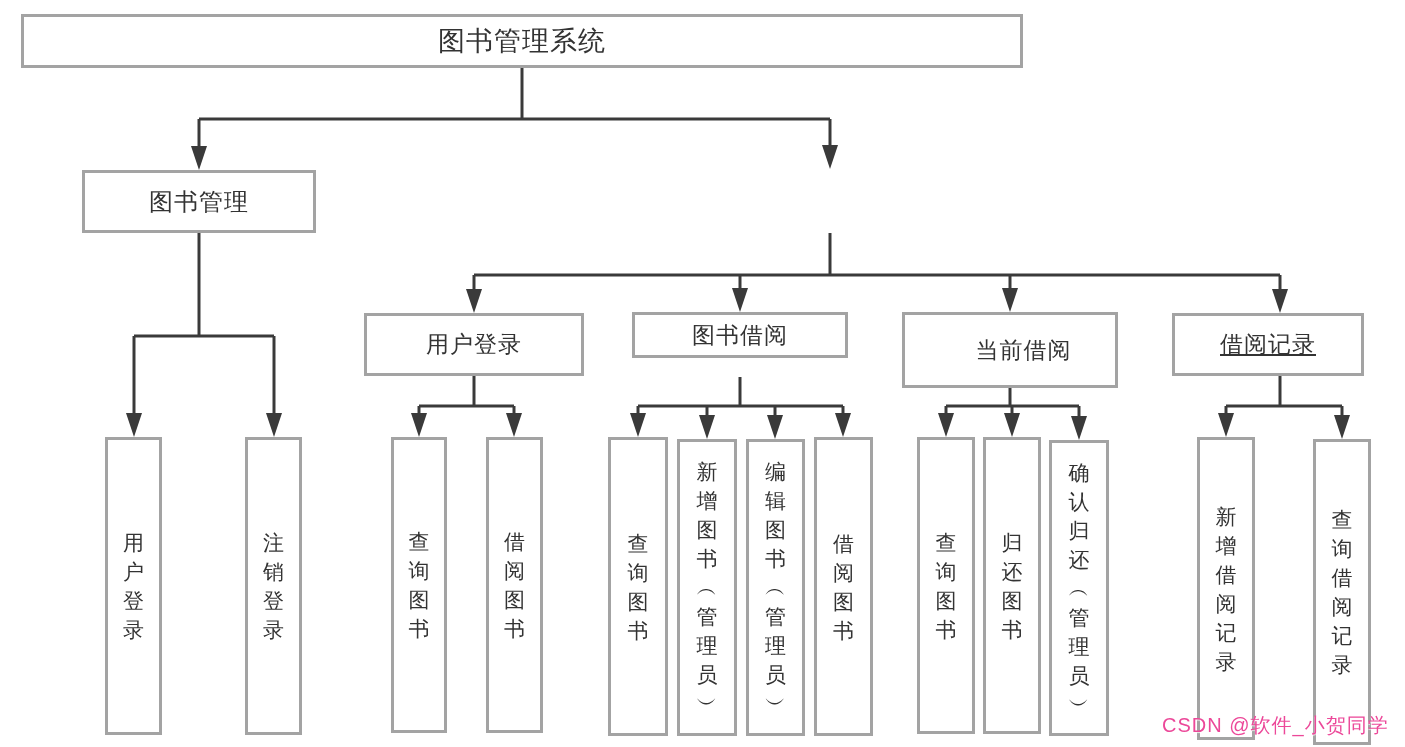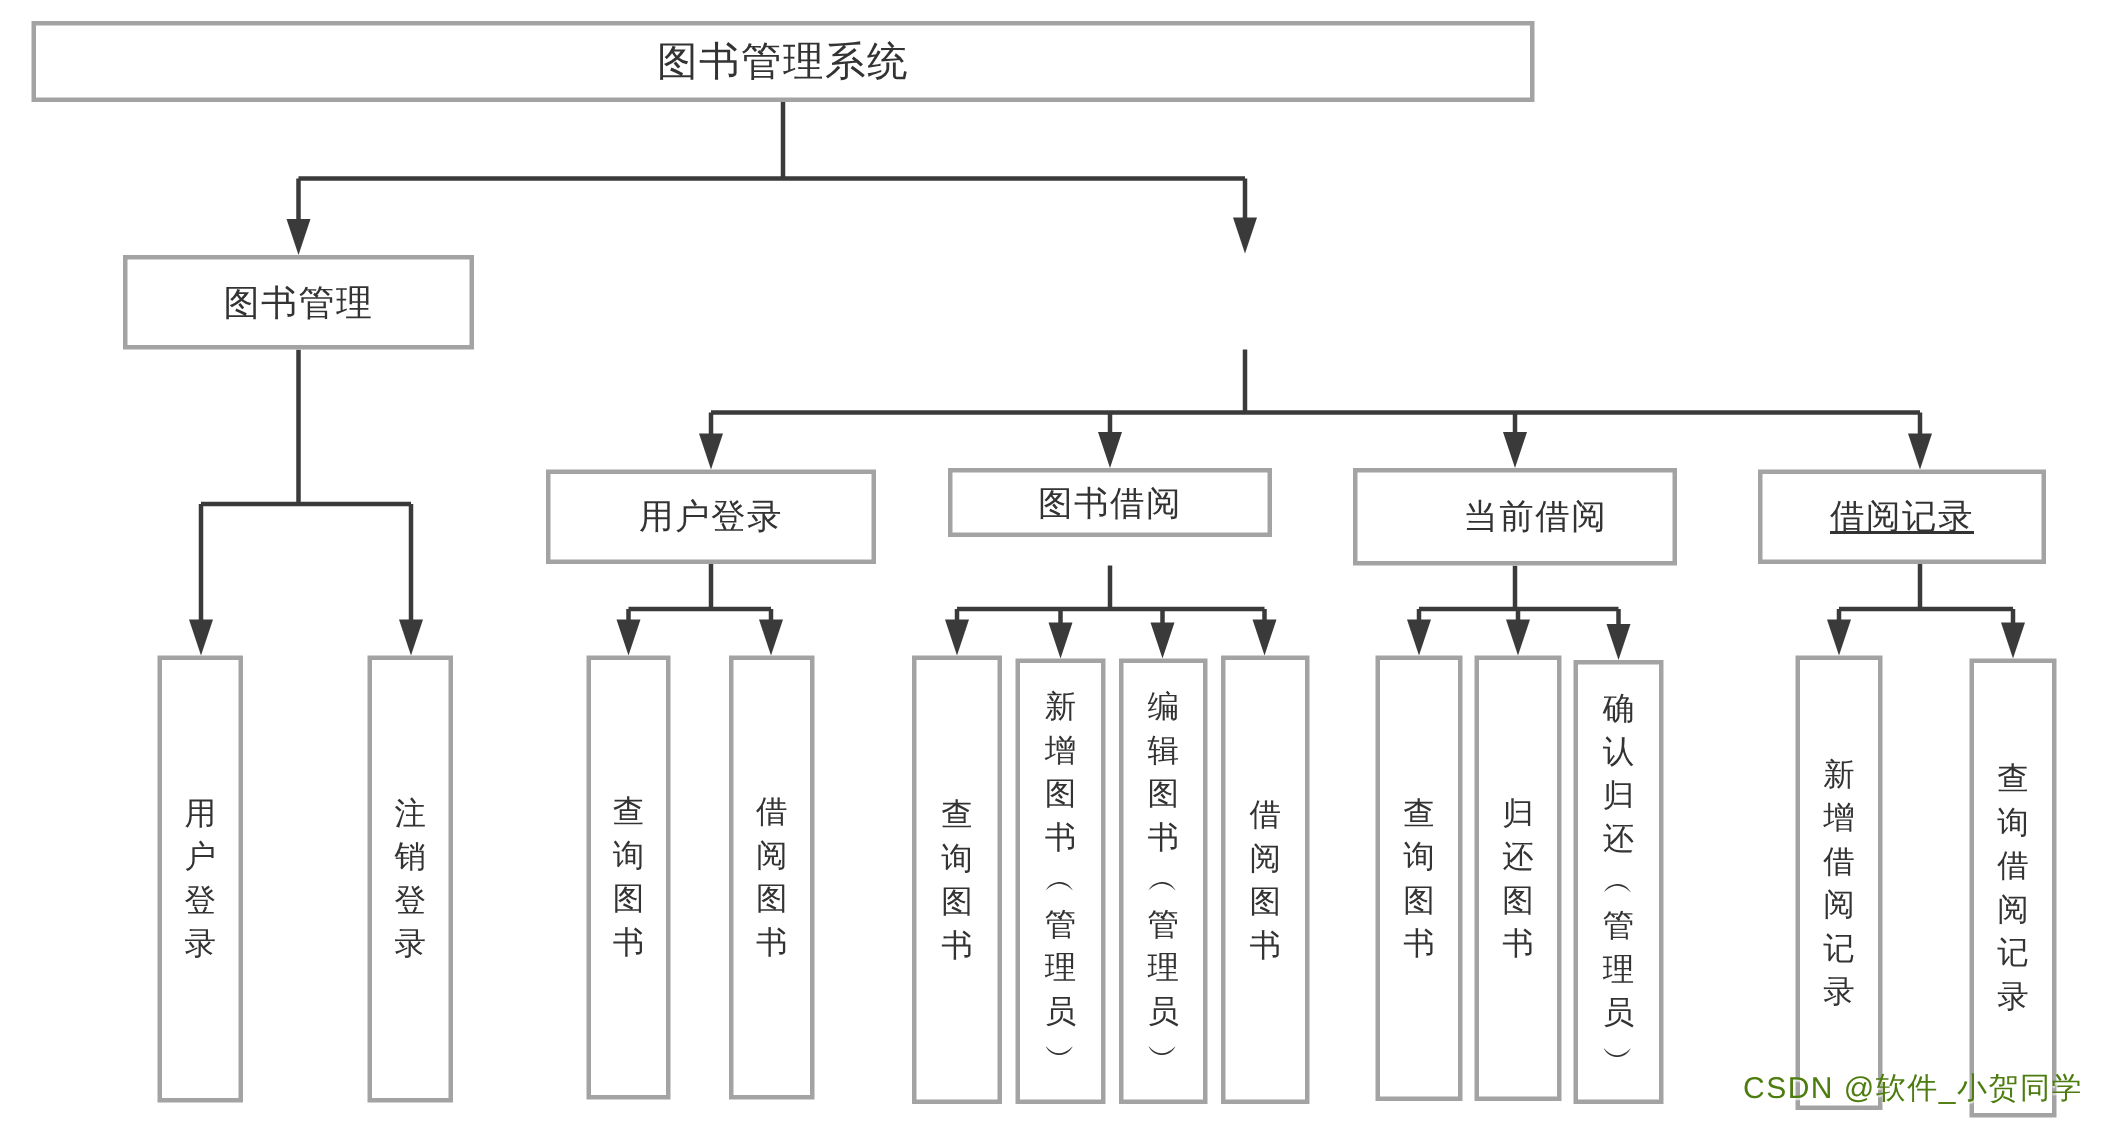--- a/index.html
+++ b/index.html
@@ -50,42 +50,42 @@
     display: block;
     line-height: 1;
     text-align: center;
   }
   
   .box-root           { left: 21px;   top: 14px;  width: 1002px; height: 54px; }
   .box-user-login     { left: 82px;   top: 170px; width: 234px;  height: 63px; }
   .box-book-mgmt      { left: 712px;  top: 169px; width: 235px;  height: 64px; }
   .box-new-book-rec   { left: 364px;  top: 313px; width: 220px;  height: 63px; }
   .box-book-borrow    { left: 632px;  top: 312px; width: 216px;  height: 46px; }
-  .box-current-borrow { left: 902px;  top: 312px; width: 216px;  height: 65px; padding-left: 27px; }
+  .box-current-borrow { left: 902px;  top: 312px; width: 216px;  height: 76px; padding-left: 27px; }
   .box-borrow-record  { left: 1172px; top: 313px; width: 192px;  height: 63px; text-decoration: underline; }
   .box-g1a { left: 105px;  top: 437px; width: 57px; height: 298px; }
   .box-g1b { left: 245px;  top: 437px; width: 57px; height: 298px; }
   .box-g2a { left: 391px;  top: 437px; width: 56px; height: 296px; }
   .box-g2b { left: 486px;  top: 437px; width: 57px; height: 296px; }
   .box-g3a { left: 608px;  top: 437px; width: 60px; height: 299px; }
   .box-g3b { left: 677px;  top: 439px; width: 60px; height: 297px; }
   .box-g3c { left: 746px;  top: 439px; width: 59px; height: 297px; }
   .box-g3d { left: 814px;  top: 437px; width: 59px; height: 299px; }
   .box-g4a { left: 917px;  top: 437px; width: 58px; height: 297px; }
   .box-g4b { left: 983px;  top: 437px; width: 58px; height: 297px; }
   .box-g4c { left: 1049px; top: 440px; width: 60px; height: 296px; }
   .box-g5a { left: 1197px; top: 437px; width: 58px; height: 303px; }
   .box-g5b { left: 1313px; top: 439px; width: 58px; height: 306px; }
   .watermark {
     position: absolute;
     left: 1162px;
     top: 712px;
     font-size: 20px;
     letter-spacing: 1px;
-    color: #4d7c0f;
+    color: #ec4899;
     text-shadow: 0 1px 1px rgba(255,255,255,0.85);
     white-space: nowrap;
     z-index: 5;
   }
 </style>
 </head>
 <body>
 
 <div class="canvas">
 

